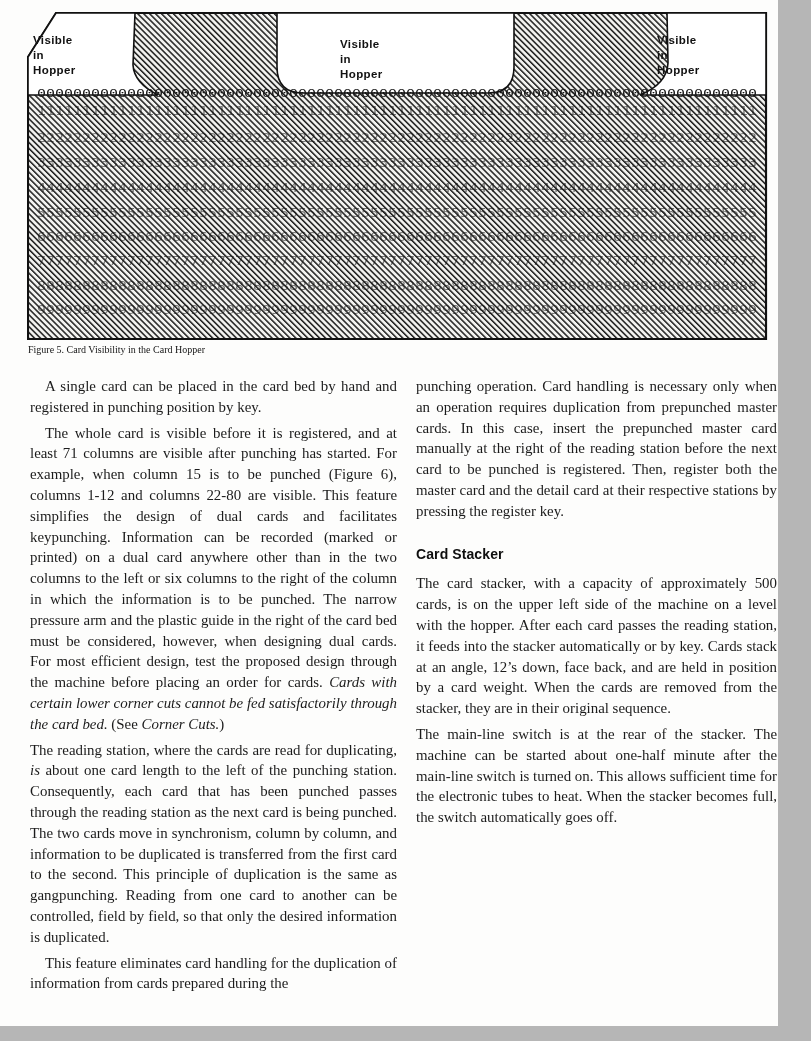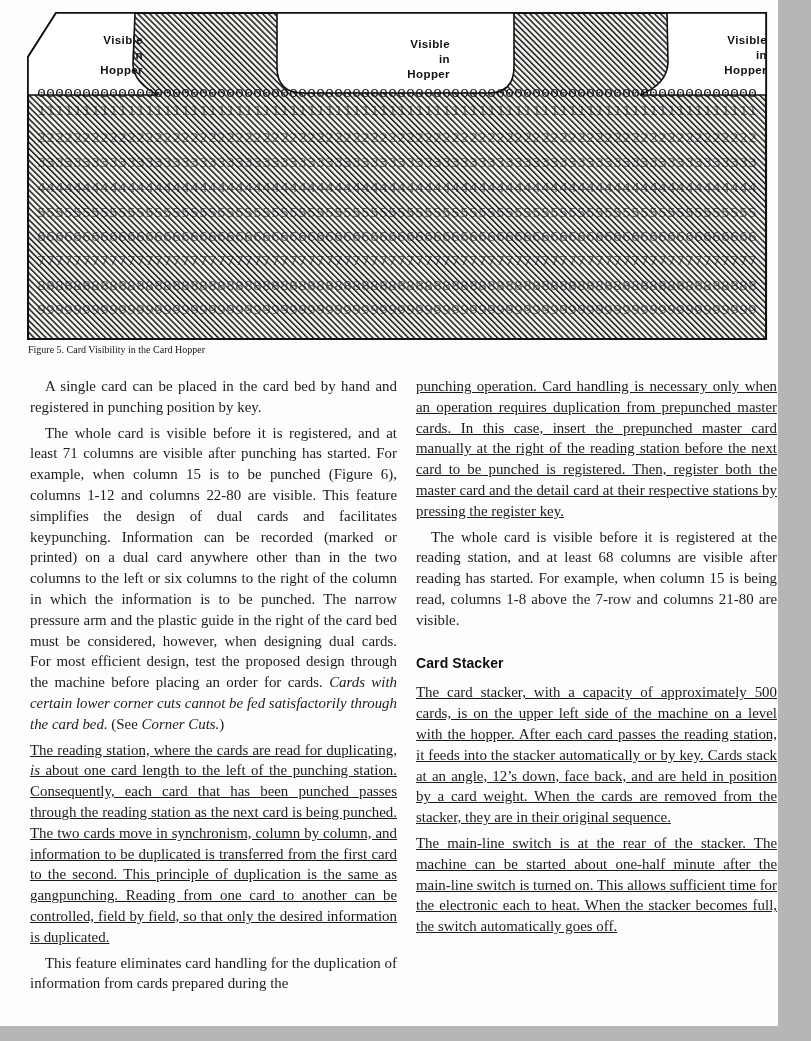--- a/index.html
+++ b/index.html
@@ -18,41 +18,41 @@
   }
   .figure-wrap { position:absolute; left:27px; top:11px; width:741px; height:330px; }
   .figure-svg { display:block; }
   .digit-row {
     font-family:"DejaVu Sans Mono", monospace;
     font-size:12.5px; fill:#151515;
   }
   .zero-row { font-size:11px; }
   .hopper-label {
     position:absolute; top:22px; width:110px;
-    text-align:right;
+    text-align:left;
     font-family:"Liberation Sans", sans-serif;
     font-size:11.5px; font-weight:600; letter-spacing:0.4px;
     line-height:15px; color:#111;
   }
   .hopper-label.pos-left   { left:6px; }
   .hopper-label.pos-middle { left:313px; top:26px; }
   .hopper-label.pos-right  { left:630px; }
   .figure-caption {
     position:absolute; left:28px; top:344px;
     font-size:10px; color:#151515;
   }
   .text-columns {
     position:absolute; left:30px; top:376px; width:747px;
     display:flex; gap:19px;
   }
   .col { font-size:14.9px; line-height:20.8px; text-align:justify; }
   .col-left  { width:367px; }
   .col-right { width:361px; }
   .col p { margin:0 0 5px 0; text-indent:15px; }
-  .col p.noindent { text-indent:0;text-decoration:underline; }
+  .col p.noindent { text-indent:0; }
   .col p:first-child { margin-top:0; }
   .col h3 {
     font-family:"Liberation Sans", sans-serif;
     font-size:14px; font-weight:700; letter-spacing:0.1px;
     margin:22px 12px 9px 0; color:#0e0e0e; text-align:left;
   }
   .col i { font-style:italic; }
 </style>
 </head>
 <body>
@@ -106,22 +106,21 @@
 
   <div class="text-columns">
     <div class="col col-left">
         <p><span>A single card can be placed in the card bed by hand and registered in punching position by key.</span></p>
         <p><span>The whole card is visible before it is registered, and at least 71 columns are visible after punching has started. For example, when column 15 is to be punched (Figure 6), columns 1-12 and columns 22-80 are visible. This feature simplifies the design of dual cards and facilitates keypunching. Information can be recorded (marked or printed) on a dual card anywhere other than in the two columns to the left or six columns to the right of the column in which the information is to be punched. The narrow pressure arm and the plastic guide in the right of the card bed must be considered, however, when designing dual cards. For most efficient design, test the proposed design through the machine before placing an order for cards. </span><i>Cards with certain lower corner cuts cannot be fed satisfactorily through the card bed.</i><span> (See </span><i>Corner Cuts.</i><span>)</span></p>
         <p class="noindent"><span>The reading station, where the cards are read for duplicating, </span><i>is</i><span> about one card length to the left of the punching station. Consequently, each card that has been punched passes through the reading station as the next card is being punched. The two cards move in synchronism, column by column, and information to be duplicated is transferred from the first card to the second. This principle of duplication is the same as gangpunching. Reading from one card to another can be controlled, field by field, so that only the desired information is duplicated.</span></p>
         <p><span>This feature eliminates card handling for the duplication of information from cards prepared during the</span></p>
       </div>
     <div class="col col-right">
         <p class="noindent"><span>punching operation. Card handling is necessary only when an operation requires duplication from prepunched master cards. In this case, insert the prepunched master card manually at the right of the reading station before the next card to be punched is registered. Then, register both the master card and the detail card at their respective stations by pressing the register key.</span></p>
-        <p><span>The whole card is visible before it is registered at the reading station, and at least 68 columns are visible after reading has started. For example, when column 15 is being read, columns 1-8 above the 7-row and columns 21-80 are visible.</span></p>
         <h3>Card Stacker</h3>
         <p class="noindent"><span>The card stacker, with a capacity of approximately 500 cards, is on the upper left side of the machine on a level with the hopper. After each card passes the reading station, it feeds into the stacker automatically or by key. Cards stack at an angle, 12’s down, face back, and are held in position by a card weight. When the cards are removed from the stacker, they are in their original sequence.</span></p>
-        <p class="noindent"><span>The main-line switch is at the rear of the stacker. The machine can be started about one-half minute after the main-line switch is turned on. This allows sufficient time for the electronic each to heat. When the stacker becomes full, the switch automatically goes off.</span></p>
+        <p class="noindent"><span>The main-line switch is at the rear of the stacker. The machine can be started about one-half minute after the main-line switch is turned on. This allows sufficient time for the electronic tubes to heat. When the stacker becomes full, the switch automatically goes off.</span></p>
       </div>
   </div>
 
   <div class="scan-edge-right"></div>
   <div class="scan-edge-bottom"></div>
 </div>
 
 </body></html>

